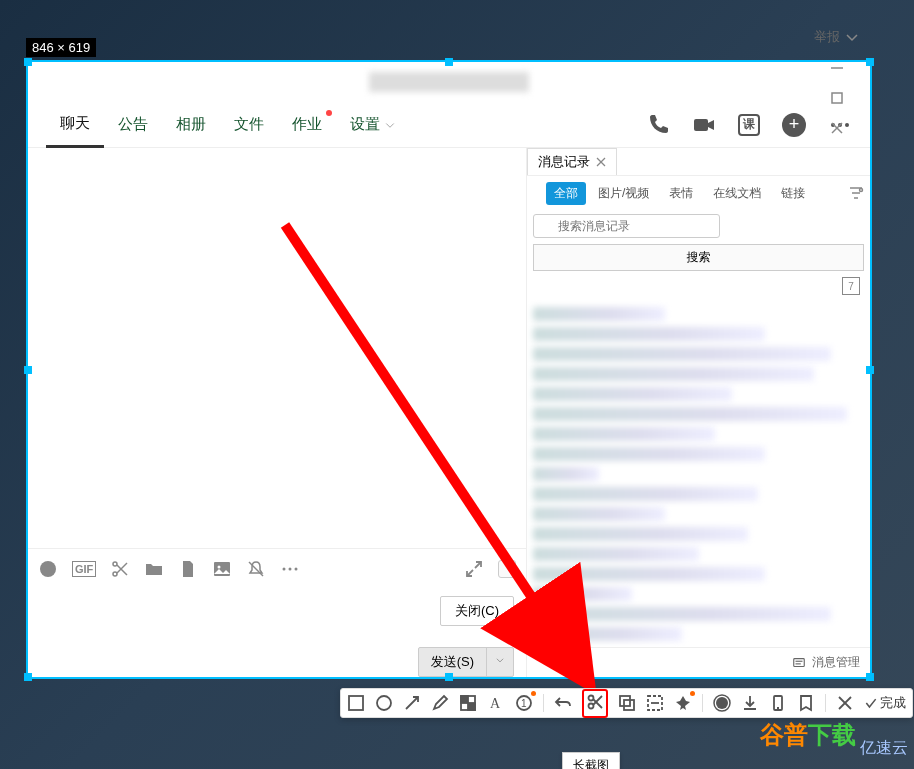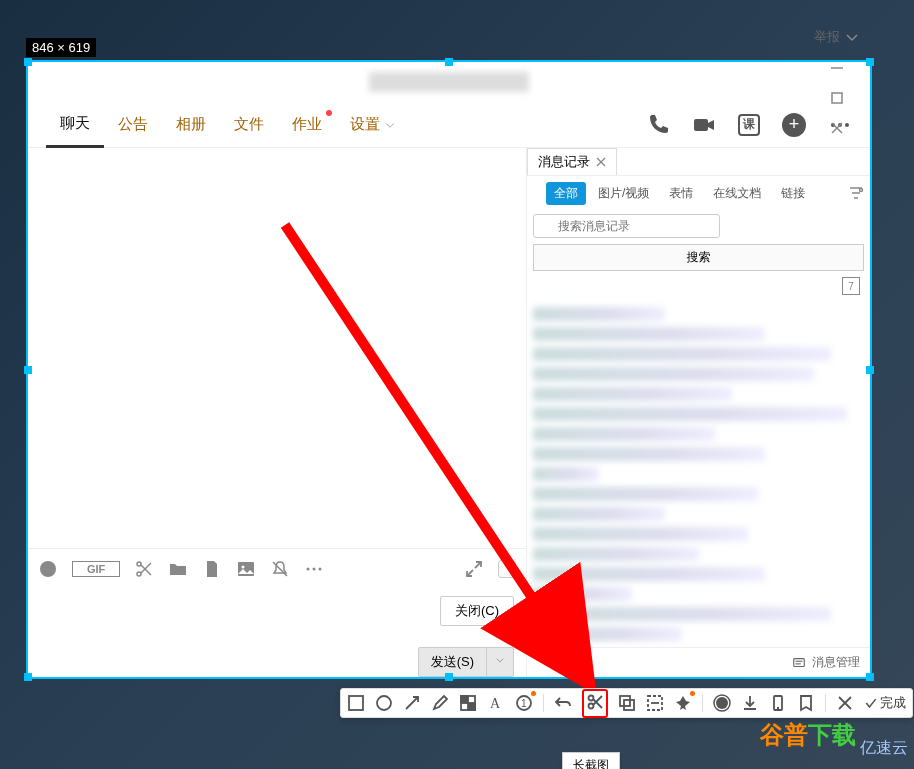--- a/index.html
+++ b/index.html
@@ -68,21 +68,21 @@
   .report { font-size: 13px; color: #666; display:flex; align-items:center; gap:4px;}
   .win-btn { width:16px; height:16px; stroke:#888; stroke-width:1.5; fill:none; cursor:pointer;}
 
   .tabbar {
     height: 46px;
     display: flex;
     align-items: center;
     padding: 0 18px;
     border-bottom: 1px solid #eee;
   }
-  .tab { padding: 0 14px; color: #a16207; font-size: 15px; position:relative; cursor:pointer; height:46px; display:flex; align-items:center;}
+  .tab { padding: 0 14px; color: #14532d; font-size: 15px; position:relative; cursor:pointer; height:46px; display:flex; align-items:center;}
   .tab.active { color: #111; border-bottom: 3px solid #333; font-weight:500;}
   .dot { position:absolute; top:8px; right:4px; width:6px; height:6px; background:#f44; border-radius:50%;}
   .tab-icons { margin-left:auto; display:flex; gap:22px; align-items:center;}
   .ticon { width:24px; height:24px; fill:#555; cursor:pointer; }
   .kebox { width:22px; height:22px; border:2px solid #555; border-radius:4px; display:flex; align-items:center; justify-content:center; font-size:12px; color:#555; font-weight:bold;}
   .pluscircle{ width:24px;height:24px;background:#555;border-radius:50%;color:#fff;display:flex;align-items:center;justify-content:center;font-size:18px;}
 
   .main { display:flex; height: calc(100% - 86px); }
   .chat-area { flex:1; display:flex; flex-direction:column; border-right:1px solid #eee;}
   .chat-body { flex:1; position:relative; }
@@ -236,21 +236,21 @@
     <div class="chat-area">
       <div class="chat-body"></div>
       <div class="input-area">
         <div class="input-tools">
           <svg class="itool" viewBox="0 0 20 20">
               <circle cx="10" cy="10" r="8"></circle>
               <circle cx="7" cy="8" r="1"></circle>
               <circle cx="13" cy="8" r="1"></circle>
               <path d="M6 12c1 2 3 3 4 3s3-1 4-3" fill="none" stroke="#888"></path>
             </svg>
-          <span style="font-size:11px;font-weight:bold;color:#888;border:1px solid #888;padding:1px 14px">GIF</span>
+          <span style="font-size:11px;font-weight:bold;color:#888;border:1px solid #888;padding:1px 2px">GIF</span>
           <svg class="itool" viewBox="0 0 20 20" style="fill:none;stroke:#888;stroke-width:1.5">
               <circle cx="5" cy="5" r="2"></circle>
               <circle cx="5" cy="15" r="2"></circle>
               <line x1="7" y1="6" x2="17" y2="16"></line>
               <line x1="7" y1="14" x2="17" y2="4"></line>
             </svg>
           <svg class="itool" viewBox="0 0 20 20">
               <path d="M2 5h5l2 2h9v9H2z"></path>
             </svg>
           <svg class="itool" viewBox="0 0 20 20">

